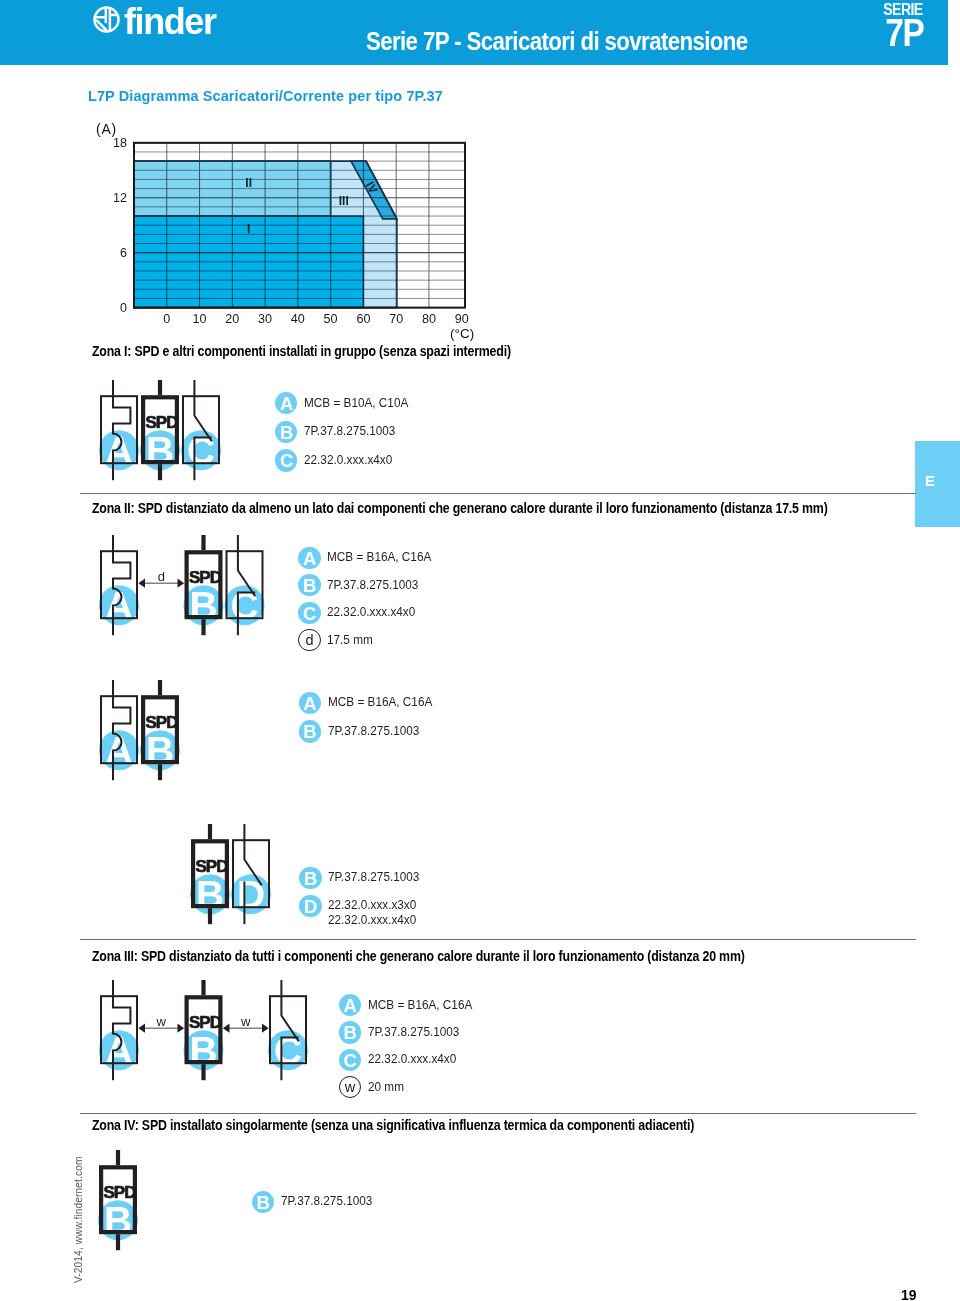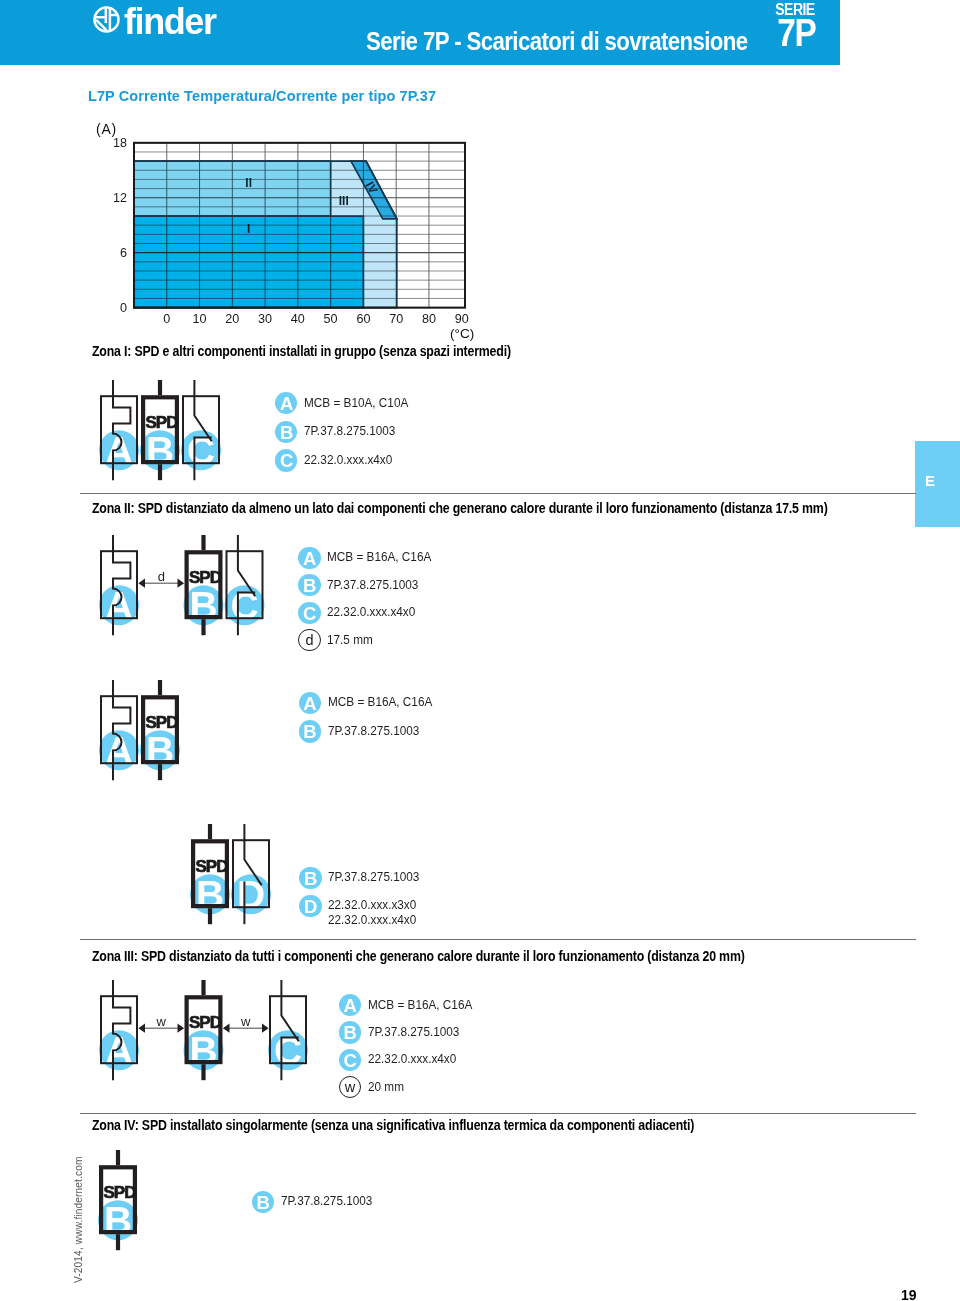--- a/index.html
+++ b/index.html
@@ -1,18 +1,18 @@
 <!DOCTYPE html>
 <html><head>
 <meta charset="utf-8">
 <style>
   html,body{margin:0;padding:0;}
   body{width:960px;height:1301px;background:#fff;font-family:"Liberation Sans",sans-serif;position:relative;overflow:hidden;
        -webkit-font-smoothing:antialiased;}
-  .hdr{position:absolute;left:0;top:0;width:840px;height:65px;background:#0b9dd9;}
+  .hdr{position:absolute;left:0;top:0;width:948px;height:65px;background:#0b9dd9;}
   .logo{position:absolute;left:92px;top:5px;}
   .logo-mark{position:absolute;left:0;top:0;width:29px;height:29px;display:block;}
   .logo-text{position:absolute;left:32px;top:-1px;color:#fff;font-size:36px;font-weight:bold;letter-spacing:-1.4px;
              font-family:"Liberation Sans",sans-serif;line-height:1;}
   .hdr-title{position:absolute;left:366px;top:28px;color:#fff;
              font-size:26px;font-weight:bold;letter-spacing:-0.7px;line-height:1;
              transform:scaleX(0.855);transform-origin:left top;}
   .serie-lbl{position:absolute;right:25px;top:2px;color:#fff;font-size:16px;font-weight:bold;letter-spacing:-0.7px;
              transform:scaleX(0.88);transform-origin:right top;line-height:1;}
   .serie-val{position:absolute;right:25px;top:14px;color:#fff;font-size:38px;font-weight:bold;letter-spacing:-1.5px;line-height:1;
@@ -59,21 +59,21 @@
       <path d="M 39.5 5 V 57.5" fill="none" stroke="#fff" stroke-width="5.5"></path>
       <path d="M 39.5 22 H 55" fill="none" stroke="#fff" stroke-width="5.5"></path>
     </svg>
     <span class="logo-text">finder</span>
   </div>
   <div class="hdr-title">Serie 7P - Scaricatori di sovratensione</div>
   <div class="serie-lbl">SERIE</div>
   <div class="serie-val">7P</div>
 </div>
 
-<div class="sect-title">L7P Corrente Temperatura/Corrente per tipo 7P.37</div>
+<div class="sect-title">L7P Diagramma Scaricatori/Corrente per tipo 7P.37</div>
 
 <div class="side-tab">
   <span>E</span>
 </div>
 
 <div id="rules-root">
     <div class="hrule" style="top: 493px; left: 80px; width: 836px;"></div>
     <div class="hrule" style="top: 938.5px; left: 80px; width: 836px;"></div>
     <div class="hrule" style="top: 1112.5px; left: 80px; width: 836px;"></div>
   </div>

